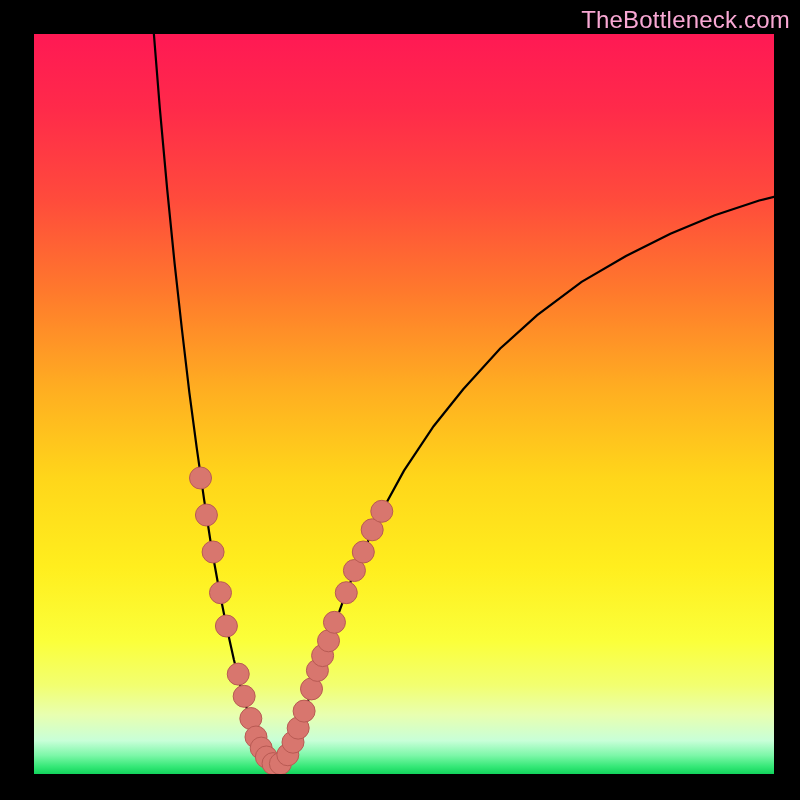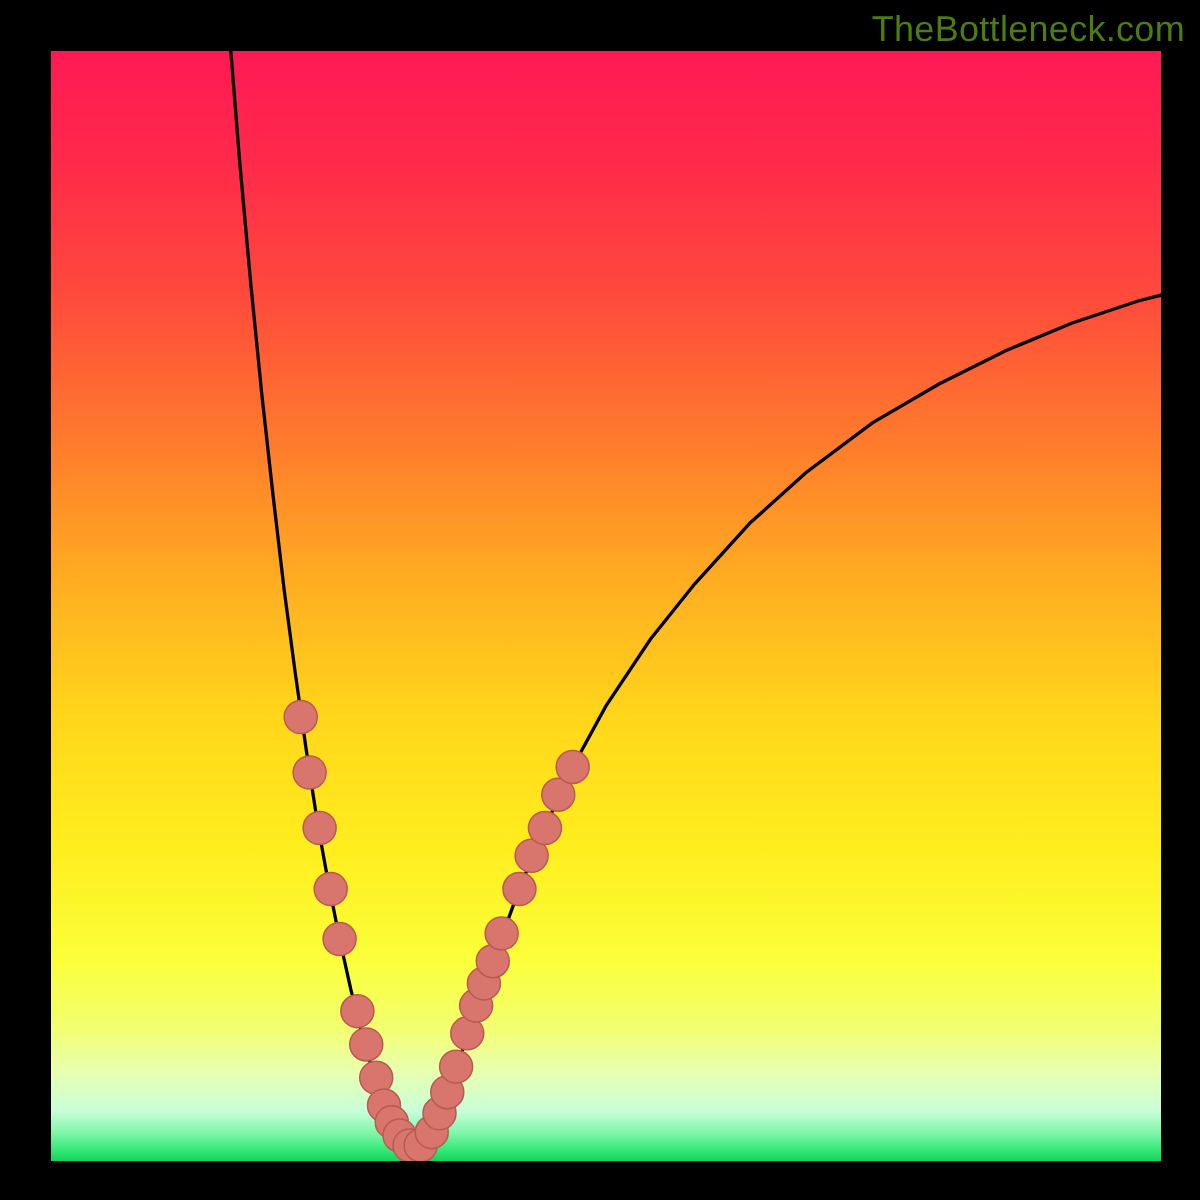--- a/index.html
+++ b/index.html
@@ -32,21 +32,21 @@
     inset: 0;
   }
   .curves {
     position: absolute;
     inset: 0;
   }
   .watermark {
     position: absolute;
     top: 6px;
     right: 10px;
-    color: #4d7c0f;
+    color: #f9a8d4;
     font-size: 24px;
     font-weight: 500;
     letter-spacing: 0.2px;
     user-select: none;
   }
 </style>
 </head>
 <body>
 
 <div class="frame">

